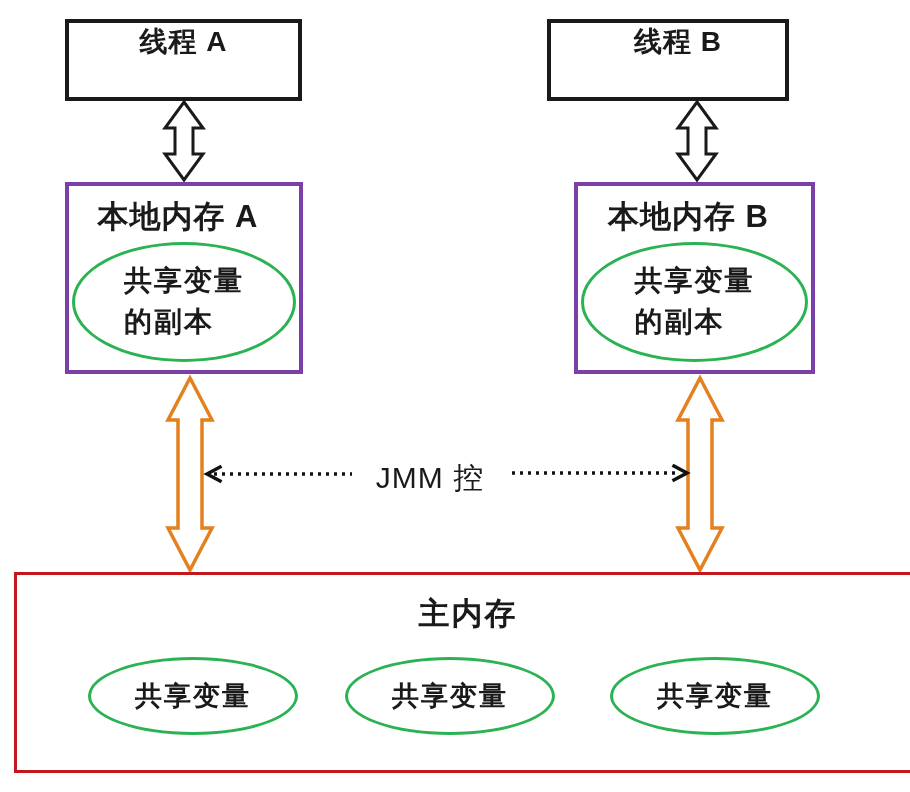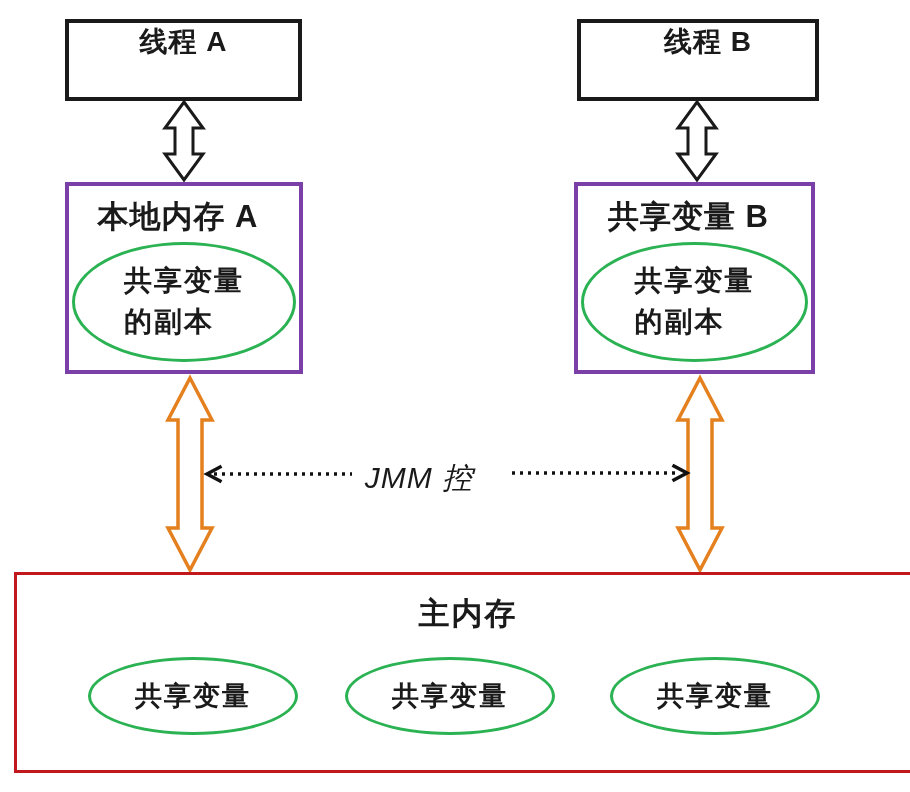--- a/index.html
+++ b/index.html
@@ -44,21 +44,21 @@
 </style>
 </head>
 <body>
 
 <div class="canvas">
 
   <div class="box thread-box" style="left:65px;top:19px;width:237px;height:82px;">
     <span class="thread-label">线程 A</span>
   </div>
 
-  <div class="box thread-box" style="left:577px;top:19px;width:242px;height:82px;padding-left:20px;">
+  <div class="box thread-box" style="left:547px;top:19px;width:242px;height:82px;padding-left:20px;">
     <span class="thread-label">线程 B</span>
   </div>
 
   <svg class="black-arrow" style="left:164px;top:100px;" width="40" height="82" viewBox="0 0 40 82">
     <polygon points="20,2 39,28 29,28 29,54 39,54 20,80 1,54 11,54 11,28 1,28"></polygon>
   </svg>
 
   <svg class="black-arrow" style="left:677px;top:100px;" width="40" height="82" viewBox="0 0 40 82">
     <polygon points="20,2 39,28 29,28 29,54 39,54 20,80 1,54 11,54 11,28 1,28"></polygon>
   </svg>
@@ -67,21 +67,21 @@
     <div class="local-title">本地内存 A</div>
     <div class="ellipse" style="left:3px;top:56px;width:224px;height:120px;">
       <div class="serif-text copy-lines">
         <div>共享变量</div>
         <div>的副本</div>
       </div>
     </div>
   </div>
 
   <div class="box local-box" style="left:574px;top:182px;width:241px;height:192px;">
-    <div class="local-title">共享变量 B</div>
+    <div class="local-title">本地内存 B</div>
     <div class="ellipse" style="left:3px;top:56px;width:227px;height:120px;">
       <div class="serif-text copy-lines">
         <div>共享变量</div>
         <div>的副本</div>
       </div>
     </div>
   </div>
 
   <svg class="orange-arrow" style="left:166px;top:375px;" width="48" height="198" viewBox="0 0 48 198">
     <polygon points="24,3 46,45 36,45 36,153 46,153 24,195 2,153 12,153 12,45 2,45"></polygon>
@@ -94,21 +94,21 @@
   <svg class="dotted" style="left:204px;top:466px;" width="150" height="16" viewBox="0 0 150 16">
     <path class="dotted-line" d="M10,8 L148,8"></path>
     <path class="dotted-head" d="M16,1 L3,8 L16,15"></path>
   </svg>
 
   <svg class="dotted" style="left:512px;top:465px;" width="178" height="16" viewBox="0 0 178 16">
     <path class="dotted-line" d="M0,8 L168,8"></path>
     <path class="dotted-head" d="M162,1 L175,8 L162,15"></path>
   </svg>
 
-  <div class="jmm-label" style="left:344px;top:458px;width:150px;height:40px;font-style:italic;">JMM 控</div>
+  <div class="jmm-label" style="left:355px;top:458px;width:150px;height:40px;">JMM 控</div>
 
   <div class="box main-box" style="left:14px;top:572px;width:908px;height:201px;">
     <div class="main-title">主内存</div>
     <div class="ellipse" style="left:71px;top:82px;width:210px;height:78px;">
       <span class="main-ellipse-text">共享变量</span>
     </div>
     <div class="ellipse" style="left:328px;top:82px;width:210px;height:78px;">
       <span class="main-ellipse-text">共享变量</span>
     </div>
     <div class="ellipse" style="left:593px;top:82px;width:210px;height:78px;">

